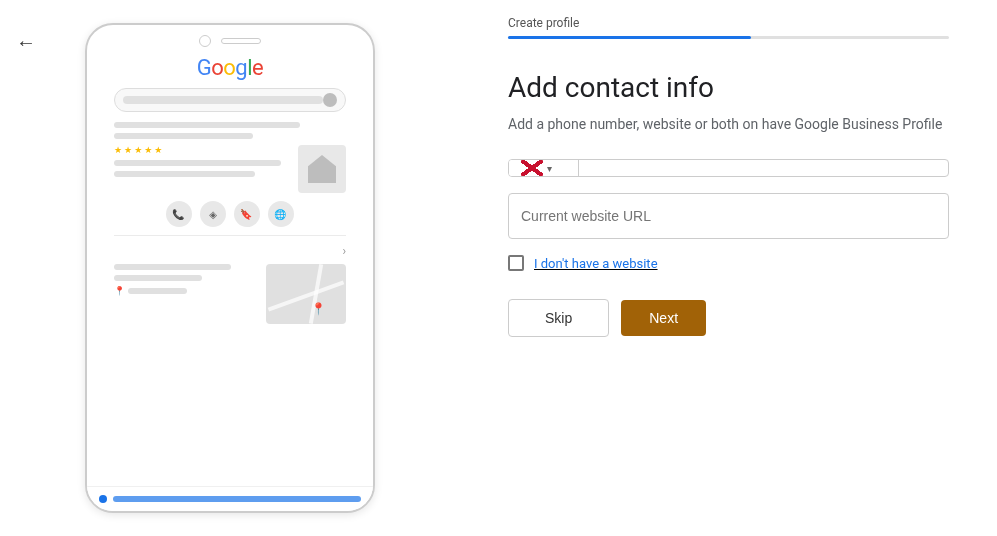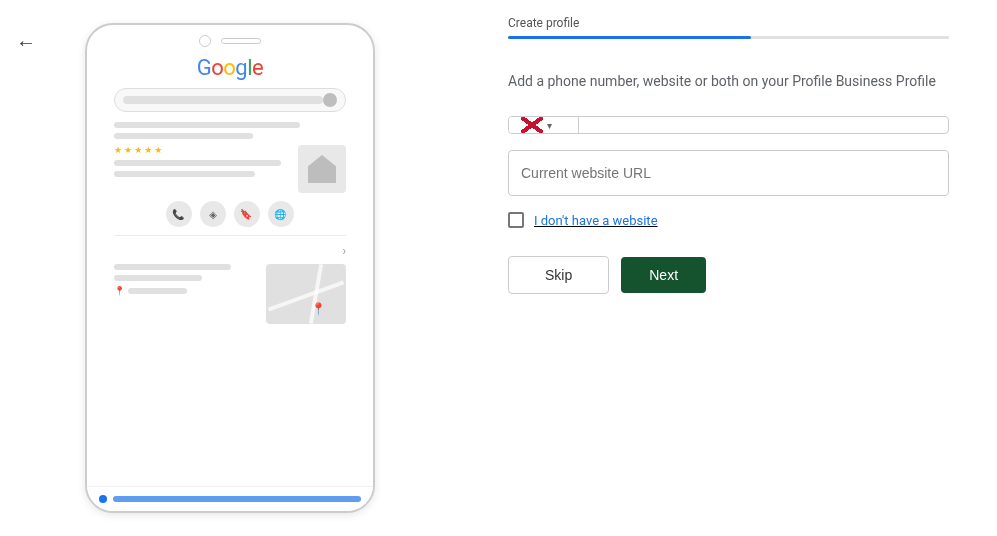--- a/index.html
+++ b/index.html
@@ -460,21 +460,21 @@
       background: #fff;
       color: #333;
       font-size: 14px;
       cursor: pointer;
     }
 
     .btn-next {
       padding: 10px 28px;
       border: none;
       border-radius: 4px;
-      background: #14532d;
+      background: #a16207;
       color: #fff;
       font-size: 14px;
       font-weight: 500;
       cursor: pointer;
     }
   </style>
 </head>
 <body>
 
 <div class="left-panel">
@@ -558,22 +558,23 @@
 
 <div class="right-panel">
 
   <div class="progress-bar-container">
     <div class="progress-label">Create profile</div>
     <div class="progress-track">
       <div class="progress-fill"></div>
     </div>
   </div>
 
-
-  <p class="subtitle">Add a phone number, website or both on your Profile Business Profile</p>
+  <h1 class="main-title">Add contact info</h1>
+
+  <p class="subtitle">Add a phone number, website or both on have Google Business Profile</p>
 
   <div class="phone-input-group">
     <div class="country-selector">
       <div class="flag-icon flag-uk">
         <div class="flag-cross-h"></div>
         <div class="flag-cross-v"></div>
       </div>
       <span class="dropdown-arrow">▾</span>
     </div>
   </div>

